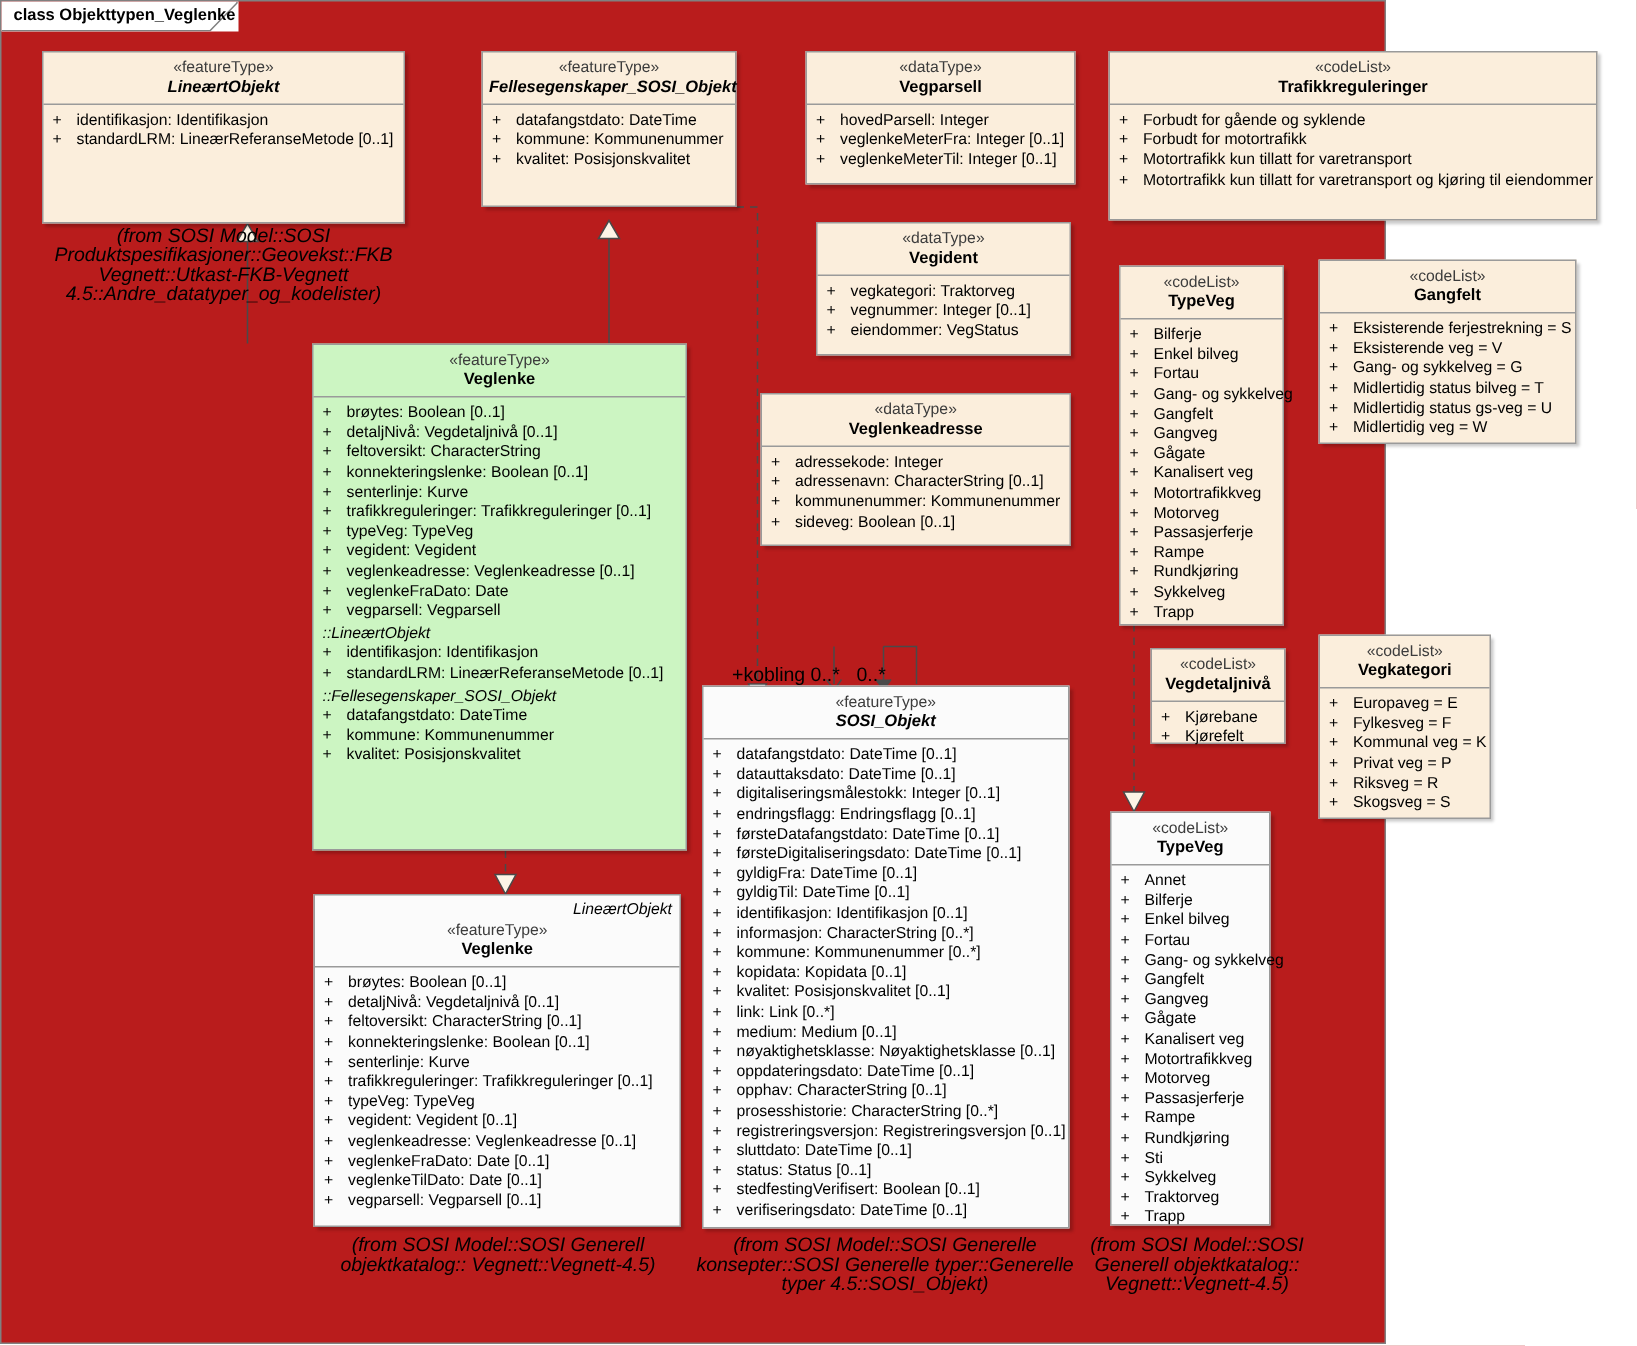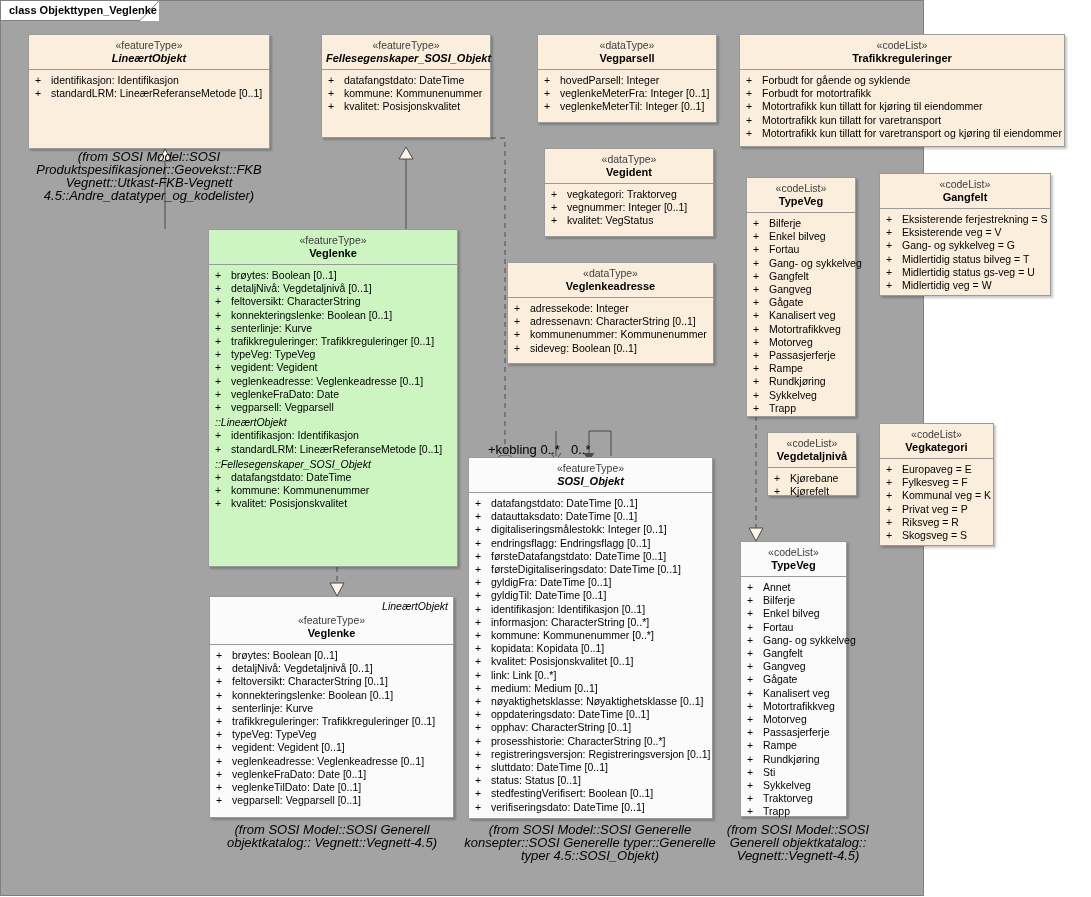--- a/index.html
+++ b/index.html
@@ -5,21 +5,21 @@
 <style>
   html,body{margin:0;padding:0;background:#ffffff;}
   body{
     font-family:"Liberation Sans", sans-serif;
     width:1091px;height:897px;position:relative;overflow:hidden;
     -webkit-font-smoothing:antialiased;
   }
   
   #diagram-frame{
     position:absolute;left:0;top:0;width:924px;height:896px;
-    border:1px solid #808080;box-sizing:border-box;background:#a3a3a3;
+    border:1px solid #808080;box-sizing:border-box;background:#b91c1c;
   }
   #diagram-title-tab{
     position:absolute;left:0;top:0;height:20px;width:158px;
     border-right:0;box-sizing:border-box;
     background:#fff;
   }
   #diagram-title-tab .tabshape{
     position:absolute;left:0;top:0;width:100%;height:100%;
   }
   #diagram-title-label{
@@ -152,35 +152,34 @@
   </div>
 
   <div class="uml beige" style="left:738px;top:33px;width:326px;height:113px;">
     <div class="hdr">
       <span class="stereo">«codeList»</span>
       <span class="cname">Trafikkreguleringer</span>
     </div>
     <div class="attrs">
       <div class="attr"><span class="plus">+</span><span>Forbudt for gående og syklende</span></div>
       <div class="attr"><span class="plus">+</span><span>Forbudt for motortrafikk</span></div>
-      <div class="attr"><span class="plus">+</span><span>Motortrafikk kun tillatt for kjøring til eiendommer</span></div>
       <div class="attr"><span class="plus">+</span><span>Motortrafikk kun tillatt for varetransport</span></div>
       <div class="attr"><span class="plus">+</span><span>Motortrafikk kun tillatt for varetransport og kjøring til eiendommer</span></div>
     </div>
   </div>
 
   <div class="uml beige" style="left:543px;top:147px;width:170px;height:89px;">
     <div class="hdr">
       <span class="stereo">«dataType»</span>
       <span class="cname">Vegident</span>
     </div>
     <div class="attrs">
       <div class="attr"><span class="plus">+</span><span>vegkategori: Traktorveg</span></div>
       <div class="attr"><span class="plus">+</span><span>vegnummer: Integer [0..1]</span></div>
-      <div class="attr"><span class="plus">+</span><span>kvalitet: VegStatus</span></div>
+      <div class="attr"><span class="plus">+</span><span>eiendommer: VegStatus</span></div>
     </div>
   </div>
 
   <div class="uml beige" style="left:506px;top:261px;width:207px;height:102px;">
     <div class="hdr">
       <span class="stereo">«dataType»</span>
       <span class="cname">Veglenkeadresse</span>
     </div>
     <div class="attrs">
       <div class="attr"><span class="plus">+</span><span>adressekode: Integer</span></div>

